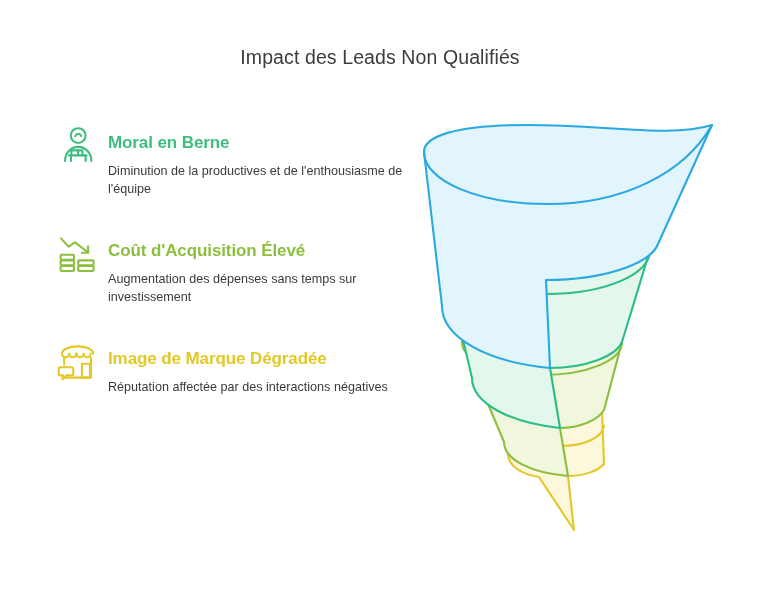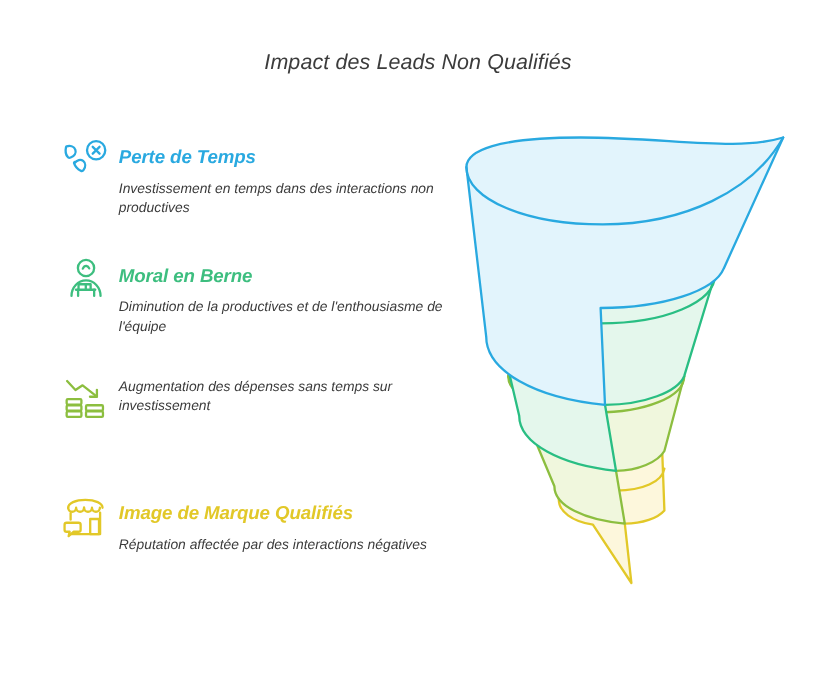--- a/index.html
+++ b/index.html
@@ -13,21 +13,20 @@
     height: 613px;
     font-family: "Liberation Sans", sans-serif;
     -webkit-font-smoothing: antialiased;
     overflow: hidden;
   }
   #infographic {
     position: relative;
     width: 760px;
     height: 613px;
     background: #ffffff;
-    font-style: italic;
   }
   
   .page-title {
     position: absolute;
     left: 0;
     top: 46px;
     width: 760px;
     text-align: center;
     font-size: 19.5px;
     font-weight: 400;
@@ -100,34 +99,20 @@
 </style>
 </head>
 <body>
 
 <div id="infographic">
 
   <div class="page-title">Impact des Leads Non Qualifiés</div>
 
   <div class="item-list">
 
-    <div class="list-item item-1">
-      <span class="item-icon">
-        <svg viewBox="0 0 44 44" fill="none" xmlns="http://www.w3.org/2000/svg">
-          <g stroke="#29a9e0" stroke-width="2.1" stroke-linecap="round" stroke-linejoin="round">
-            <path d="M4.6 9.0c3.6-1.0 6.9 0.4 7.9 3.2 1.0 2.8-0.9 5.7-4.3 7.0-1.0 0.4-2.1 0.3-2.7-0.6C3.8 16.6 3.3 13.0 4.0 9.8c0.1-0.4 0.3-0.7 0.6-0.8z"></path>
-            <path d="M11.8 24.2c2.1-2.9 5.5-3.7 7.8-1.9 2.3 1.8 2.4 5.3 0.4 8.2-0.6 0.9-1.7 1.2-2.6 0.7-2.9-1.5-5.1-4.0-6.1-7.0-0.1-0.4 0.1-0.8 0.5-1.0z"></path>
-            <circle cx="31.4" cy="12.6" r="8.3"></circle>
-            <path d="M28.3 9.5l6.2 6.2M34.5 9.5l-6.2 6.2"></path>
-          </g>
-        </svg>
-      </span>
-      <div class="item-title">Perte de Temps</div>
-      <div class="item-desc">Investissement en temps dans des interactions non productives</div>
-    </div>
 
     <div class="list-item item-2">
       <span class="item-icon">
         <svg viewBox="0 0 44 44" fill="none" xmlns="http://www.w3.org/2000/svg">
           <g stroke="#3dbe7f" stroke-width="2.1" stroke-linecap="round" stroke-linejoin="round">
             <circle cx="22.2" cy="11.6" r="7.4"></circle>
             <path d="M19.3 12.2c0.7-1.6 2.0-2.5 3.3-2.4 1.1 0.1 2.0 0.9 2.5 2.2"></path>
             <path d="M9.0 37.0c0-7.8 5.9-14.1 13.2-14.1 7.3 0 13.2 6.3 13.2 14.1"></path>
             <path d="M13.0 31.4h17.6"></path>
             <path d="M15.4 31.4v-5.0h11.0v5.0"></path>
@@ -147,37 +132,38 @@
             <path d="M5.0 6.4l7.6 8.2 6.5-4.3 13.0 10.2"></path>
             <path d="M32.1 14.4v6.3h-6.3"></path>
             <rect x="4.6" y="22.8" width="13.4" height="5.0" rx="1.1"></rect>
             <rect x="4.6" y="28.4" width="13.4" height="5.0" rx="1.1"></rect>
             <rect x="4.6" y="34.0" width="13.4" height="5.0" rx="1.1"></rect>
             <rect x="22.2" y="28.4" width="15.4" height="5.0" rx="1.1"></rect>
             <rect x="22.2" y="34.0" width="15.4" height="5.0" rx="1.1"></rect>
           </g>
         </svg>
       </span>
+      <div class="item-title">Coût d'Acquisition Élevé</div>
       <div class="item-desc">Augmentation des dépenses sans temps sur investissement</div>
     </div>
 
     <div class="list-item item-4">
       <span class="item-icon">
         <svg viewBox="0 0 44 44" fill="none" xmlns="http://www.w3.org/2000/svg">
           <g stroke="#e2c828" stroke-width="2.1" stroke-linecap="round" stroke-linejoin="round">
             <path d="M6.0 13.6c0-4.0 6.5-7.2 15.6-7.2 9.1 0 15.6 3.2 15.6 7.2"></path>
             <path d="M6.0 13.6c0 2.0 1.6 3.6 3.6 3.6 2.0 0 3.6-1.6 3.6-3.6 0 2.0 1.6 3.6 3.6 3.6s3.6-1.6 3.6-3.6"></path>
             <path d="M20.4 13.6c0 2.0 1.6 3.6 3.6 3.6s3.6-1.6 3.6-3.6c0 2.0 1.6 3.6 3.6 3.6 2.0 0 3.6-1.6 3.6-3.6"></path>
             <path d="M8.2 18.4v6.0M35.0 18.0v19.6H8.2"></path>
             <rect x="26.0" y="23.8" width="8.0" height="13.8"></rect>
             <path d="M4.6 27.2h10.8c1.0 0 1.9 0.8 1.9 1.9v4.4c0 1.0-0.8 1.9-1.9 1.9h-4.6l-4.4 4.0 0.9-4.0H4.6c-1.0 0-1.9-0.8-1.9-1.9v-4.4c0-1.1 0.8-1.9 1.9-1.9z"></path>
           </g>
         </svg>
       </span>
-      <div class="item-title">Image de Marque Qualifiés</div>
+      <div class="item-title">Image de Marque Dégradée</div>
       <div class="item-desc">Réputation affectée par des interactions négatives</div>
     </div>
 
   </div>
 
   <div class="funnel-wrap">
     <svg viewBox="0 0 340 430" xmlns="http://www.w3.org/2000/svg">
 
       <g>
         <path d="M100 310

